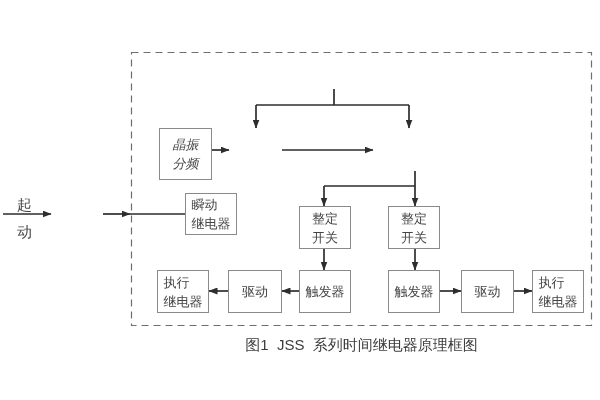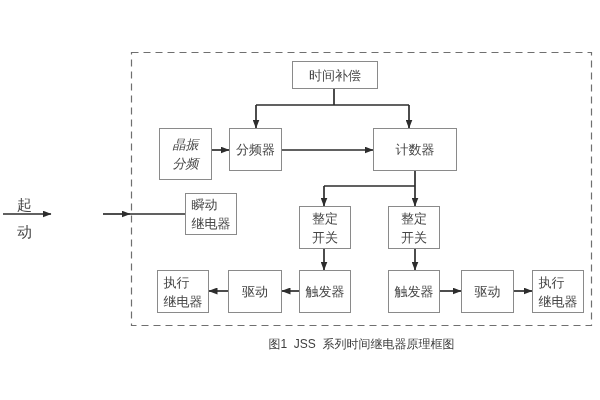--- a/index.html
+++ b/index.html
@@ -53,21 +53,21 @@
     position: absolute;
     color: var(--c-text);
     font-size: 15px;
     line-height: 15px;
   }
   .caption {
     position: absolute;
     left: 131px; top: 336px; width: 461px;
     text-align: center;
     color: #3d3d3d;
-    font-size: 12px;
+    font-size: 15px;
     white-space: pre;
   }
 </style>
 </head>
 <body>
 
 <div class="canvas">
 
   <svg class="wires" width="600" height="400" viewBox="0 0 600 400">
     <defs>
@@ -100,38 +100,29 @@
 
     <path class="wire" d="M299,291 H282" marker-end="url(#arr)"></path>
     <path class="wire" d="M228,291 H209" marker-end="url(#arr)"></path>
     <path class="wire" d="M440,291 H461" marker-end="url(#arr)"></path>
     <path class="wire" d="M514,291 H532" marker-end="url(#arr)"></path>
   </svg>
 
   <span class="start-char" style="left:17px; top:197px;">起</span>
   <span class="start-char" style="left:17px; top:224px;">动</span>
 
-  <div class="block" style="left:292px; top:61px; width:86px; height:28px;">
-    <span>时间补偿</span>
-  </div>
 
   <div class="block" style="left:159px; top:128px; width:53px; height:52px;font-style:italic;">
     <div class="lines">
       <div>晶振</div>
       <div>分频</div>
     </div>
   </div>
 
-  <div class="block" style="left:229px; top:128px; width:53px; height:43px;">
-    <span>分频器</span>
-  </div>
 
-  <div class="block" style="left:373px; top:128px; width:84px; height:43px;">
-    <span>计数器</span>
-  </div>
 
 
   <div class="block" style="left:185px; top:193px; width:52px; height:42px;">
     <div class="lines">
       <div>瞬动</div>
       <div>继电器</div>
     </div>
   </div>
 
   <div class="block" style="left:299px; top:206px; width:52px; height:43px;">

